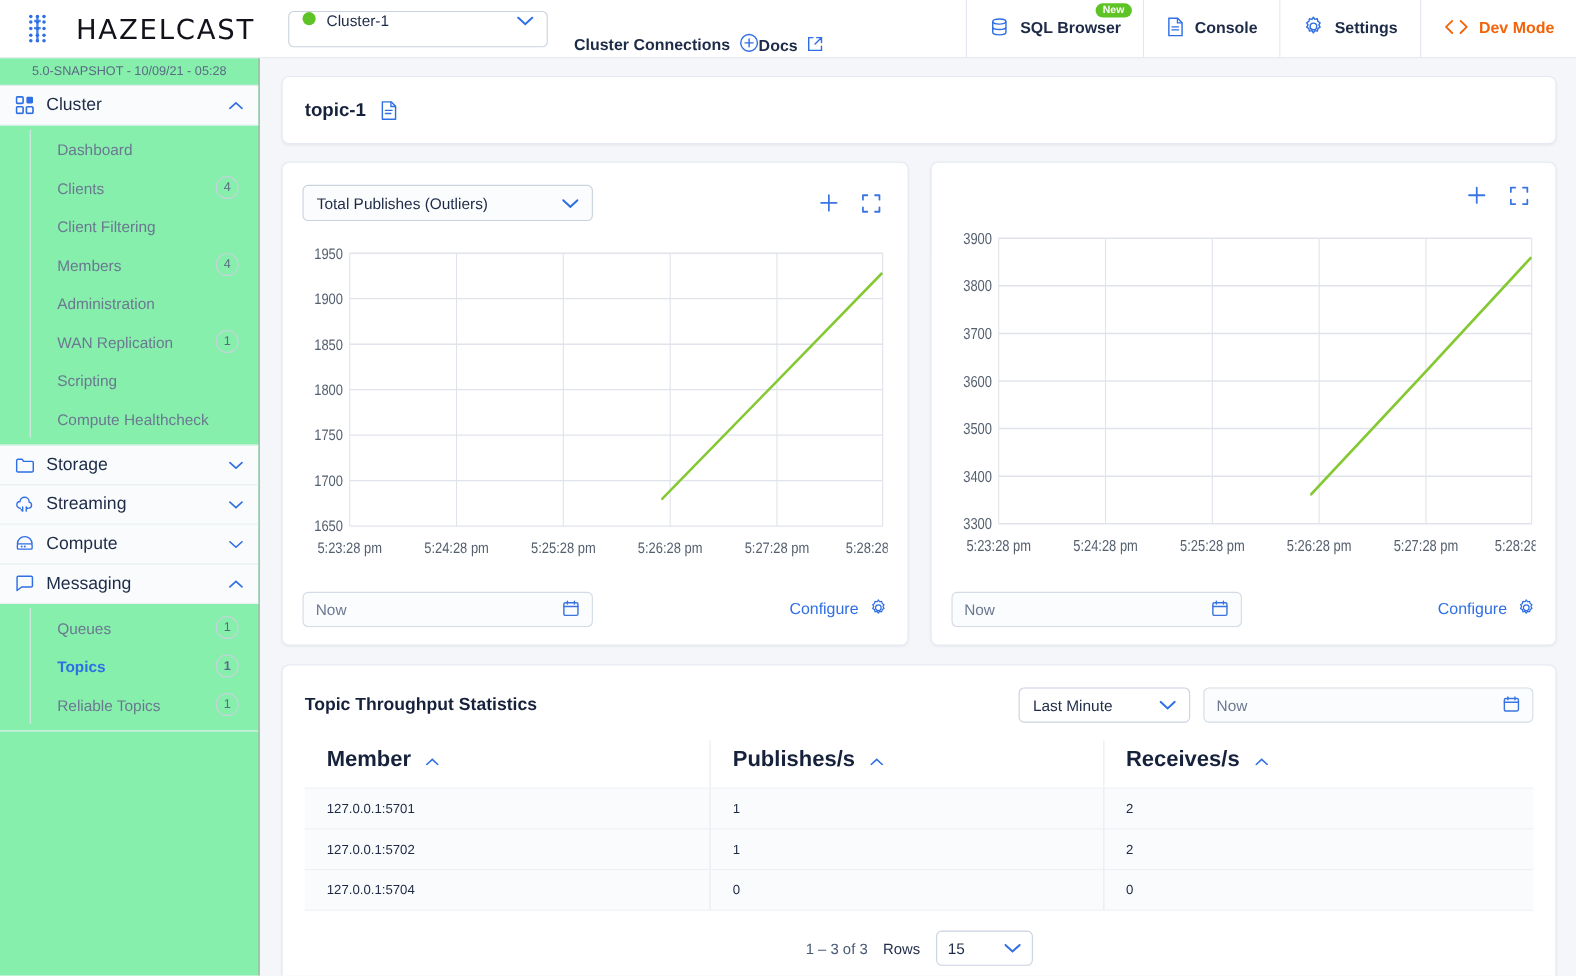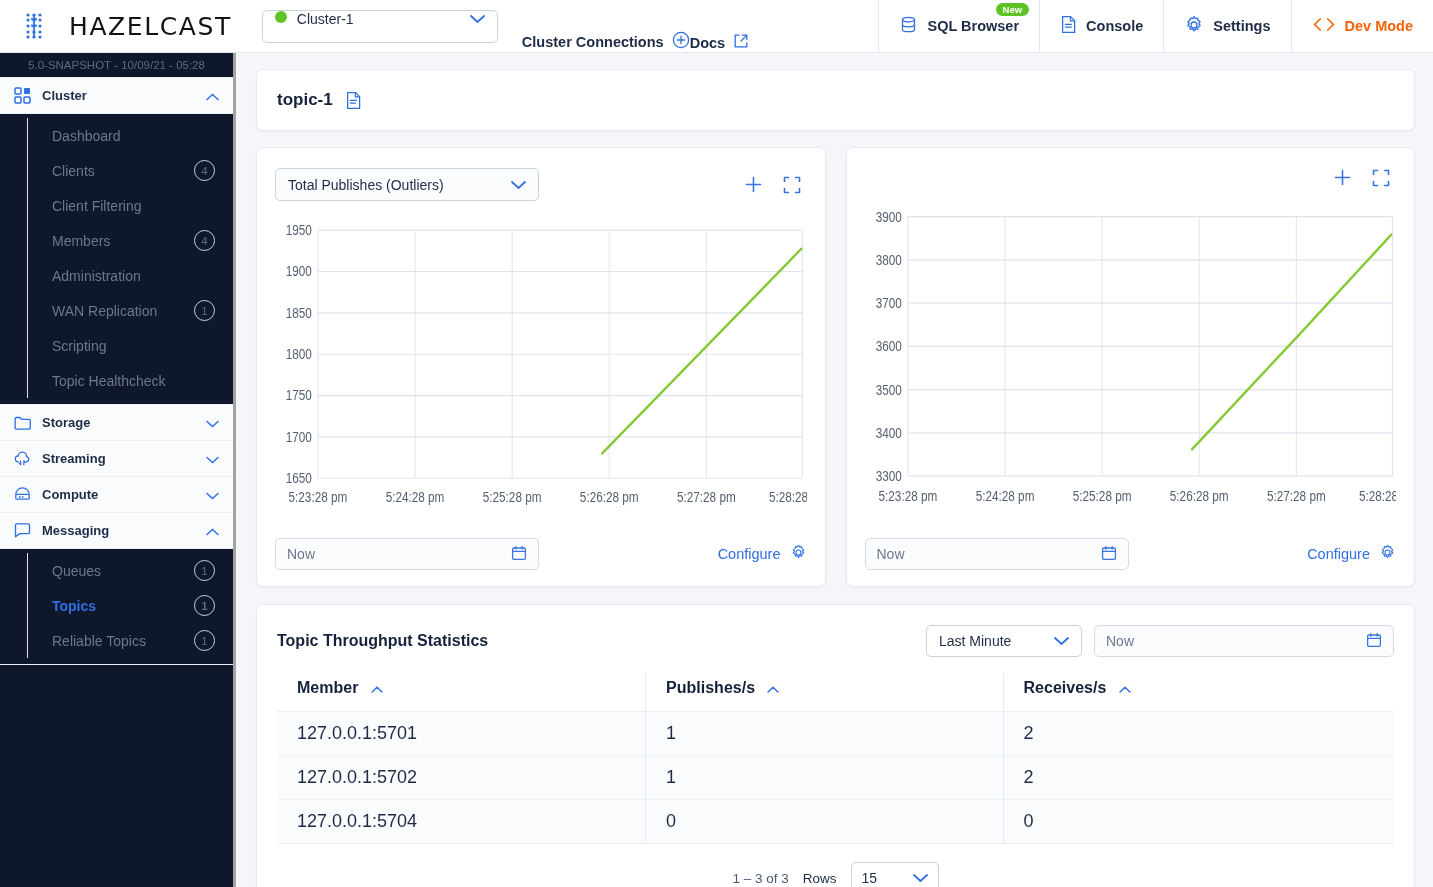--- a/index.html
+++ b/index.html
@@ -50,33 +50,33 @@
     position: absolute; top: 3px; right: 10px;
     background: #5ec425; color: #fff; font-size: 9.5px; font-weight: bold;
     border-radius: 9px; padding: 1.5px 7px 2px; line-height: 1;
   }
 
   
   .body-wrap { flex: 1; display: flex; min-height: 0; }
 
   
   .sidebar {
-    width: 236px; min-width: 236px; background: #0f172a;
-    border-right: 3px solid #a3a3a3; overflow: hidden;
+    width: 236px; min-width: 236px; background: #86efac;
+    border-right: 1px solid #a3a3a3; overflow: hidden;
   }
   .version {
     height: 25px; display: flex; align-items: center; justify-content: center;
     font-size: 11.5px; color: #5b6a85; border-bottom: 1px solid #e8ecf2;
   }
   .group-head {
     height: 36px; display: flex; align-items: center; gap: 11px;
     padding: 0 14px; background: #fafbfd; border-bottom: 1px solid #eceff4;
     cursor: pointer;
   }
-  .group-head .g-label { font-size: 13px; font-weight: bold; color: #1e2b47; flex: 1; }
+  .group-head .g-label { font-size: 16px; font-weight: normal; color: #1e2b47; flex: 1; }
   .group-head .g-ico { width: 17px; height: 17px; display: flex; align-items: center; }
   .sub-list { border-bottom: 1px solid #eceff4; padding: 4px 0 6px; }
   .sub-item {
     height: 35px; display: flex; align-items: center;
     padding-left: 52px; padding-right: 18px; cursor: pointer;
     font-size: 14px; color: #6b7890; position: relative;
   }
   .sub-item::before {
     content: ""; position: absolute; left: 27px; top: 0; bottom: 0; width: 1px; background: #dfe4ec;
   }
@@ -132,27 +132,27 @@
   .range-select {
     width: 156px; height: 32px; border: 1px solid #c9d2de; border-radius: 5px;
     background: #fff; display: flex; align-items: center; padding: 0 12px;
     font-size: 14px; color: #1e2b47; cursor: pointer;
   }
   .range-select .r-label { flex: 1; }
   .date-input-wide { width: 300px; }
 
   table.stats { width: 100%; border-collapse: collapse; margin-top: 16px; table-layout: fixed; }
   table.stats th {
-    text-align: left; font-size: 16px; font-weight: bold; color: #16213b;
+    text-align: left; font-size: 20px; font-weight: bold; color: #16213b;
     padding: 6px 0 14px 20px; border-right: 1px solid #e6eaf1;
   }
   table.stats th:last-child { border-right: none; }
   table.stats th .sort-ico { margin-left: 8px; color: #2f6fe4; }
   table.stats td {
-    font-size: 18px; color: #1e2b47; padding: 11px 0 11px 20px;
+    font-size: 12px; color: #1e2b47; padding: 11px 0 11px 20px;
     border-right: 1px solid #e6eaf1; background: #fafbfc;
   }
   table.stats td:last-child { border-right: none; }
   table.stats tbody tr { border-top: 1px solid #edf0f5; }
   table.stats tbody tr:last-child td { border-bottom: 1px solid #edf0f5; }
 
   .pager { display: flex; align-items: center; justify-content: center; gap: 14px; padding: 18px 0 14px; }
   .pager-count { font-size: 13.5px; color: #4a5a76; }
   .pager-label { font-size: 13.5px; color: #1e2b47; }
   .rows-select {
@@ -309,21 +309,21 @@
           <span class="sub-label">Administration</span>
         </div>
         <div class="sub-item">
           <span class="sub-label">WAN Replication</span>
           <span class="count-pill">1</span>
         </div>
         <div class="sub-item">
           <span class="sub-label">Scripting</span>
         </div>
         <div class="sub-item">
-          <span class="sub-label">Topic Healthcheck</span>
+          <span class="sub-label">Compute Healthcheck</span>
         </div>
       </div>
 
       <div class="group-head">
         <span class="g-ico">
           <svg width="18" height="16" viewBox="0 0 18 16">
               <path d="M1.2 3.4a1.2 1.2 0 011.2-1.2h4l1.6 2h8a1.2 1.2 0 011.2 1.2v7.8a1.2 1.2 0 01-1.2 1.2H2.4a1.2 1.2 0 01-1.2-1.2z" fill="none" stroke="#2f6fe4" stroke-width="1.4" stroke-linejoin="round"></path>
             </svg>
         </span>
         <span class="g-label">Storage</span>

